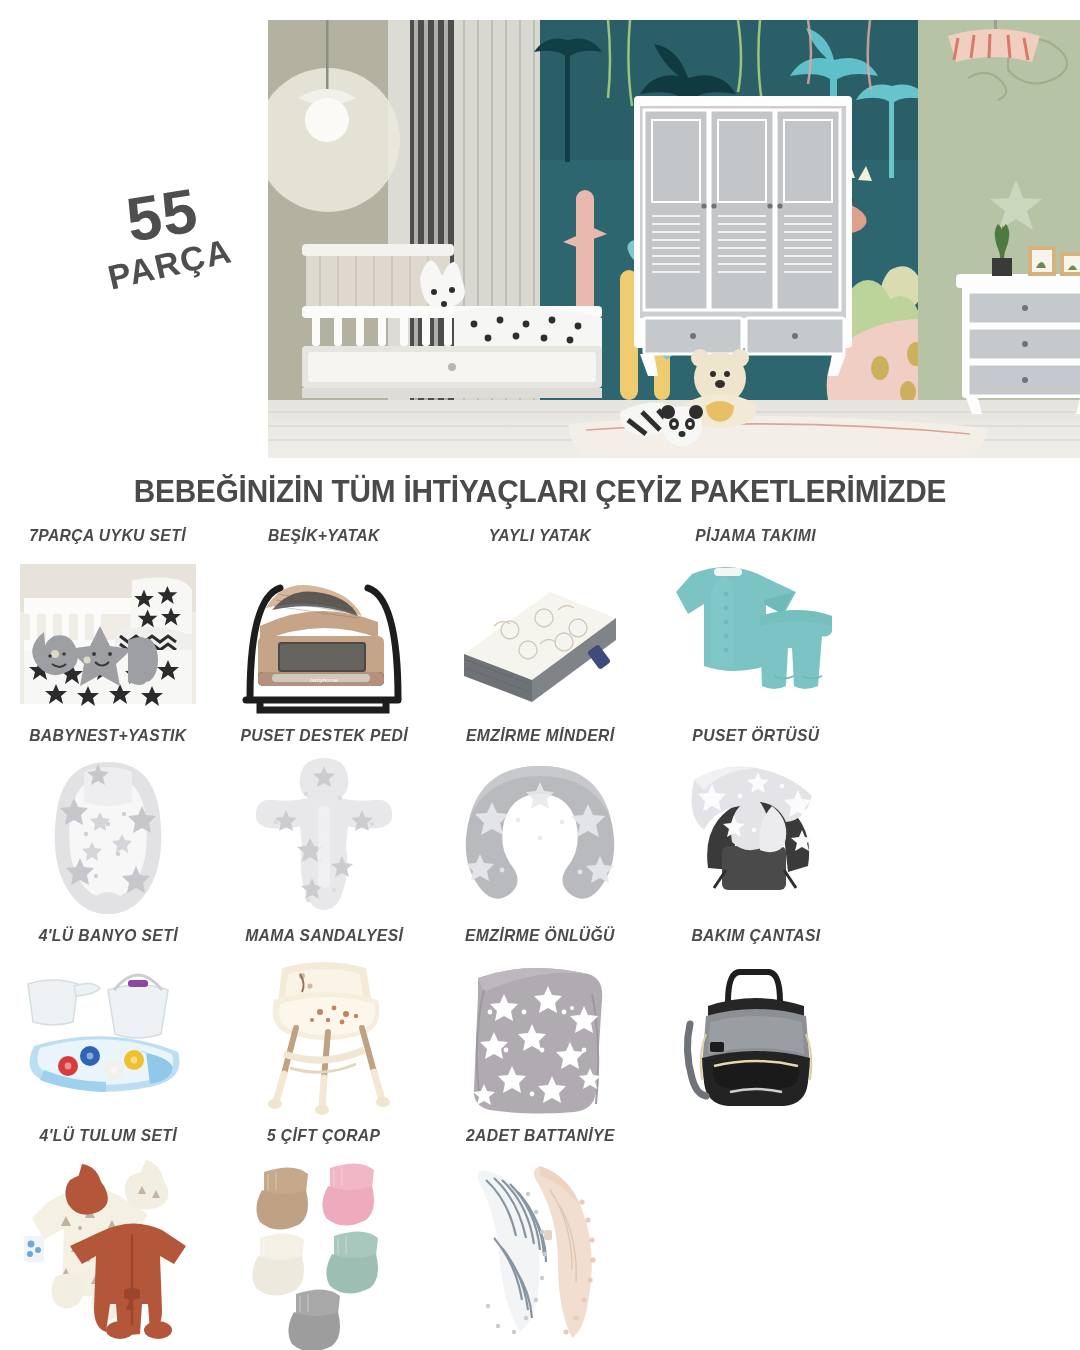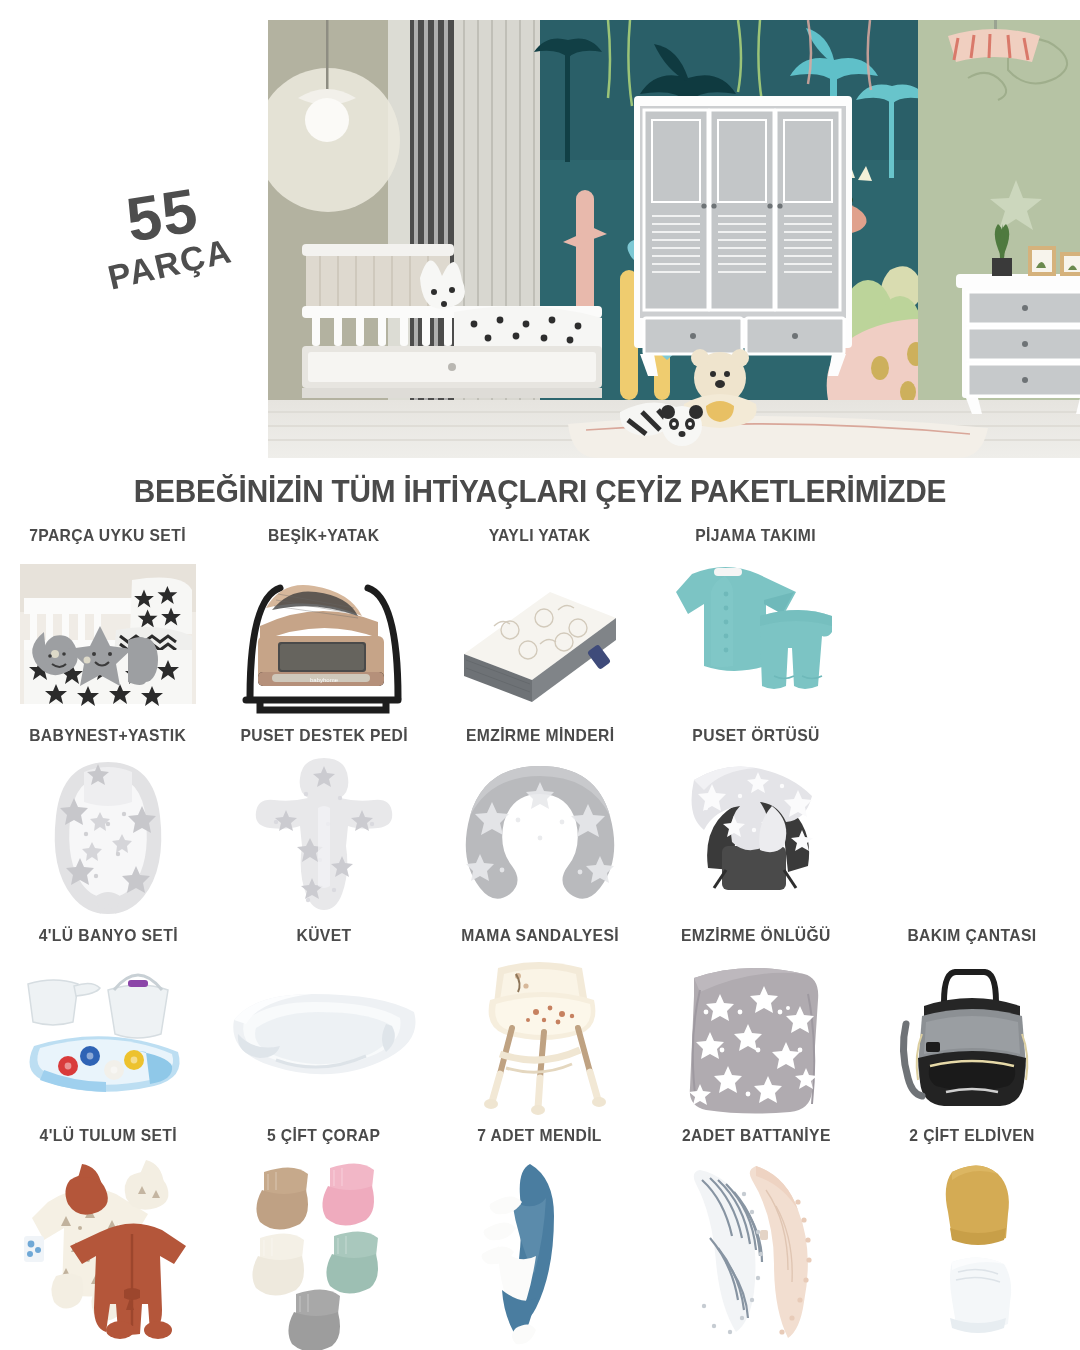--- a/index.html
+++ b/index.html
@@ -46,21 +46,21 @@
     text-align: center;
     font-size: 31px; font-weight: 700;
     letter-spacing: -0.2px;
     color: #4a4a4a;
     transform: scaleX(0.96);
     white-space: nowrap;
   }
 
   
   .grid { position: absolute; left: 0; top: 520px; width: 1080px; }
-  .row { display: flex; width: 1080px; }
+  .row { display: flex; width: 1080px; font-style: italic; }
   .cell { width: 216px; display: flex; flex-direction: column; align-items: center; }
   .cell-label {
     font-size: 16.5px; font-weight: 700; color: #4a4a4a;
     letter-spacing: 0.4px; text-align: center;
     white-space: nowrap; height: 30px; line-height: 30px;
     transform: scaleX(0.95);
   }
   .cell-art { width: 216px; height: 170px; position: relative; }
   .cell-art svg { display: block; width: 216px; height: 170px; }
   .row-4 .cell-art { height: 200px; }
@@ -688,34 +688,20 @@
                 <circle cx="68" cy="116" r="3.4"></circle>
                   <circle cx="90" cy="106" r="3.4"></circle>
                 <circle cx="114" cy="120" r="3.4"></circle>
                   <circle cx="134" cy="110" r="3.4"></circle>
               </g>
             </g>
           </svg>
         </div>
       </div>
 
-      <div class="cell">
-        <div class="cell-label">KÜVET</div>
-        <div class="cell-art">
-          <svg viewBox="0 0 216 170">
-            <path d="M18 70 q20 -26 78 -26 q70 0 102 18 q8 28 -26 46 q-54 28 -116 8 q-44 -14 -38 -46z" fill="#eef1f4"></path>
-            <path d="M28 72 q22 -20 70 -20 q60 0 86 16 q4 22 -24 36 q-48 22 -100 6 q-38 -12 -32 -38z" fill="#f8fafb"></path>
-            <path d="M40 78 q24 -16 62 -16 q52 0 74 14 q2 16 -22 28 q-44 18 -88 4 q-32 -10 -26 -30z" fill="#e4e9ee" opacity="0.55"></path>
-            <path d="M18 70 q20 -26 78 -26 q-52 6 -66 30z" fill="#fcfdfe"></path>
-            <path d="M22 84 q16 18 42 12 q-4 12 -20 12 q-24 -4 -22 -24z" fill="#dfe5ea"></path>
-            <path d="M176 76 q8 14 -6 26 q-8 -12 0 -28z" fill="#dfe5ea"></path>
-            <path d="M60 110 q44 16 90 -4" fill="none" stroke="#dde3e8" stroke-width="3"></path>
-          </svg>
-        </div>
-      </div>
 
       <div class="cell">
         <div class="cell-label">MAMA SANDALYESİ</div>
         <div class="cell-art">
           <svg viewBox="0 0 216 170">
             <path d="M66 18 q40 -12 84 0 l6 36 q-44 14 -94 0z" fill="#f3ead8"></path>
             <path d="M72 24 q36 -10 72 0 l4 26 q-38 12 -80 0z" fill="#faf4e6"></path>
             <path d="M58 50 q52 -16 104 0 q6 26 -14 34 q-38 12 -76 0 q-20 -8 -14 -34z" fill="#f6eedd"></path>
             <path d="M64 54 q48 -14 94 0 q4 20 -12 26 q-34 10 -70 0 q-16 -6 -12 -26z" fill="#fcf7ea"></path>
             <g fill="#b9643e" opacity="0.8">
@@ -897,37 +883,20 @@
                 <line x1="56" y1="88" x2="56" y2="106"></line>
               <line x1="122" y1="88" x2="122" y2="104"></line>
                 <line x1="130" y1="86" x2="130" y2="104"></line>
               <line x1="84" y1="146" x2="84" y2="162"></line>
                 <line x1="92" y1="144" x2="92" y2="162"></line>
             </g>
           </svg>
         </div>
       </div>
 
-      <div class="cell">
-        <div class="cell-label">7 ADET MENDİL</div>
-        <div class="cell-art">
-          <svg viewBox="0 0 216 200">
-            <path d="M98 14 q24 14 24 52 q0 56 -18 92 q-8 16 -16 10 q-10 -8 -6 -28 q10 -48 6 -94 q-2 -26 10 -32z" fill="#4a7da0"></path>
-            <path d="M80 52 q24 10 34 -4 q-2 40 -12 76 q-16 -34 -22 -72z" fill="#5b8bab"></path>
-            <path d="M66 96 q20 20 38 10 q-6 40 -18 66 q-20 -32 -20 -76z" fill="#fbfbfa"></path>
-            <path d="M70 140 q20 16 34 8 q-6 28 -16 44 q-16 -22 -18 -52z" fill="#4a7da0"></path>
-            <g fill="#fbfbfa">
-              <path d="M58 54 q22 -14 32 -2 q-8 14 -26 12 q-8 -4 -6 -10z"></path>
-              <path d="M52 80 q22 -14 32 -2 q-8 14 -26 12 q-8 -4 -6 -10z"></path>
-              <path d="M50 104 q22 -14 32 -2 q-8 14 -26 12 q-8 -4 -6 -10z"></path>
-            </g>
-            <path d="M84 178 q14 -8 20 2 q-6 16 -20 14 q-8 -8 0 -16z" fill="#fbfbfa"></path>
-          </svg>
-        </div>
-      </div>
 
       <div class="cell">
         <div class="cell-label">2ADET BATTANİYE</div>
         <div class="cell-art">
           <svg viewBox="0 0 216 200">
             <path d="M52 20 q28 6 42 34 q18 36 12 88 q-4 30 -18 40 q-16 -26 -20 -70 q-4 -48 -20 -78 q-6 -12 4 -14z" fill="#f2f4f6"></path>
             <g stroke="#7c8a99" stroke-width="2.2" fill="none" opacity="0.9">
               <path d="M54 30 q22 20 30 56"></path>
                 <path d="M62 28 q24 22 32 60"></path>
               <path d="M70 30 q26 24 32 64"></path>
@@ -964,33 +933,16 @@
               <circle cx="94" cy="168" r="2.2"></circle>
                 <circle cx="82" cy="182" r="2.2"></circle>
               <circle cx="66" cy="176" r="2.2"></circle>
                 <circle cx="56" cy="156" r="2.2"></circle>
             </g>
             <rect x="112" y="80" width="8" height="10" rx="2" fill="#e4d4c6"></rect>
           </svg>
         </div>
       </div>
 
-      <div class="cell">
-        <div class="cell-label">2 ÇİFT  ELDİVEN</div>
-        <div class="cell-art">
-          <svg viewBox="0 0 216 200">
-            <path d="M88 22 q28 -14 46 2 q14 14 10 40 l-2 24 q-26 10 -54 0 l-4 -26 q-6 -26 4 -40z" fill="#d4ab54"></path>
-            <path d="M88 22 q28 -14 46 2 q-26 -8 -46 6z" fill="#dcb662"></path>
-            <path d="M86 78 q28 10 56 0 l-2 12 q-26 10 -52 0z" fill="#c89f48"></path>
-            <path d="M88 112 q28 -10 52 2 q10 16 6 38 l-2 22 q-26 10 -52 0 l-4 -24 q-4 -24 0 -38z" fill="#f4f7f9"></path>
-            <path d="M88 112 q28 -10 52 2 q-26 -6 -52 6z" fill="#fbfcfd"></path>
-            <g stroke="#dde3e8" stroke-width="1.6" fill="none">
-              <path d="M94 122 q20 -6 40 2"></path>
-                <path d="M92 130 q22 -6 44 2"></path>
-            </g>
-            <path d="M86 168 q28 10 56 0 l-2 10 q-26 10 -52 0z" fill="#e7edf1"></path>
-          </svg>
-        </div>
-      </div>
     </div>
 
   </div>
 </div>
 
 </body></html>

